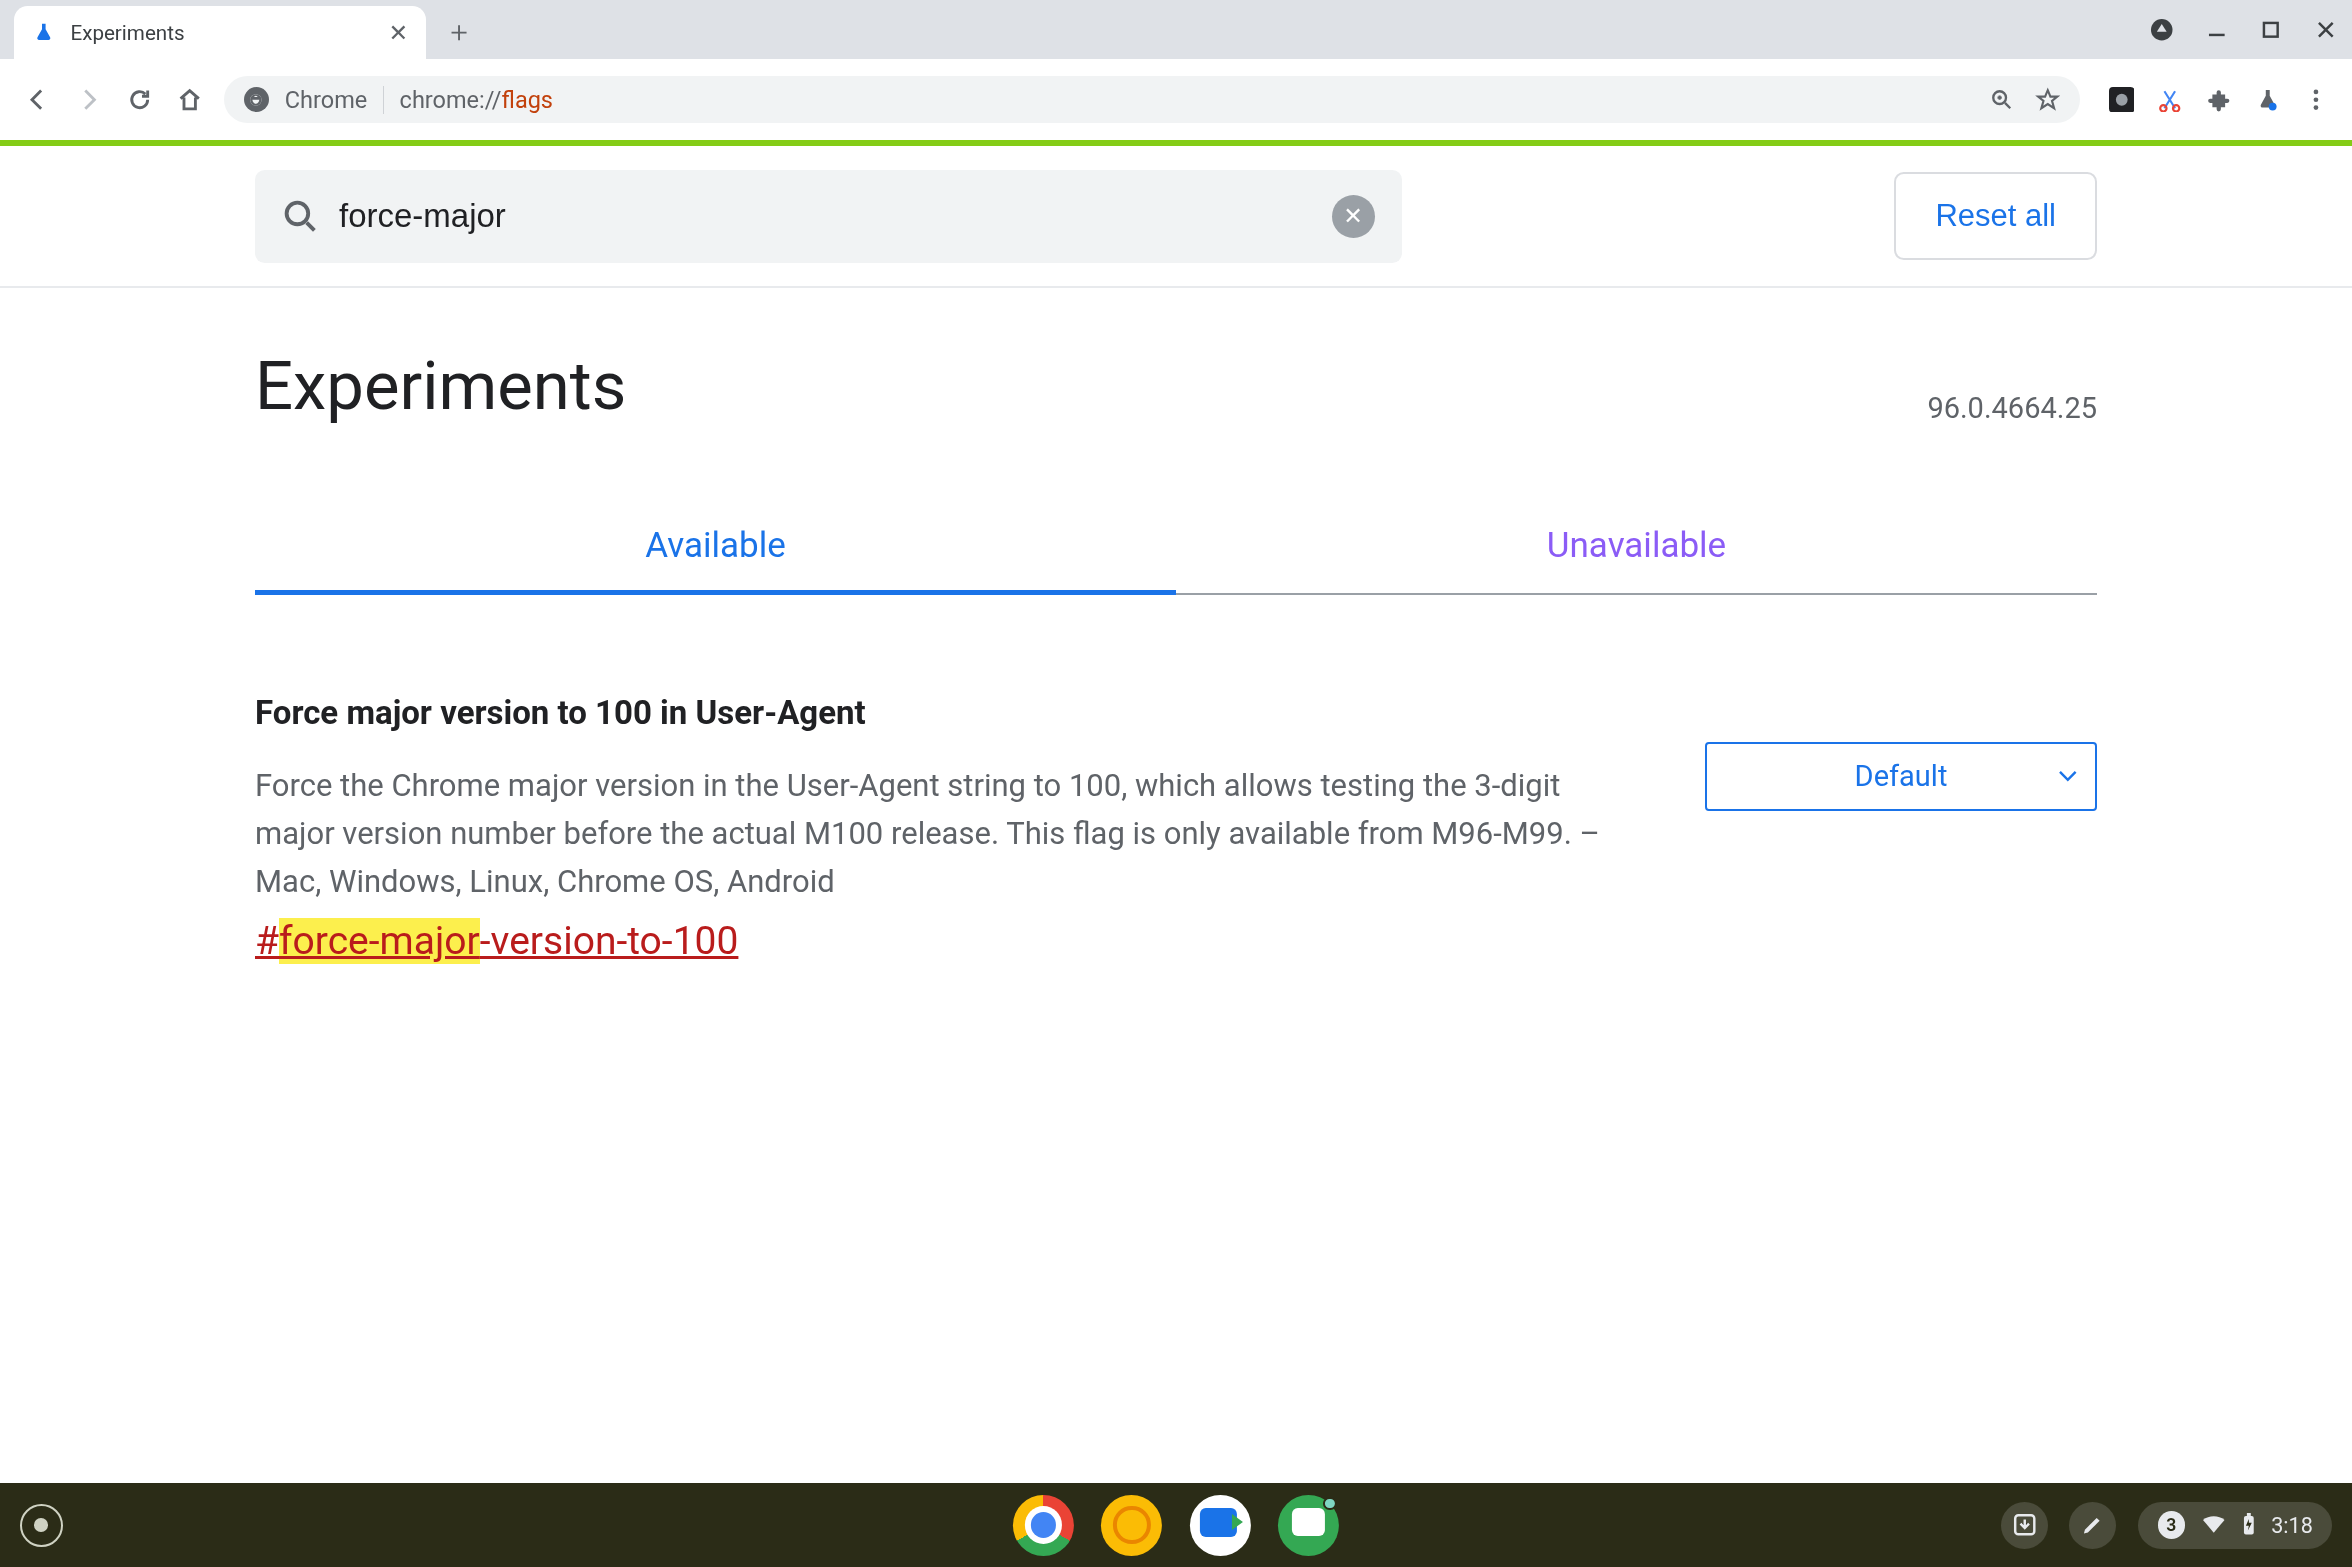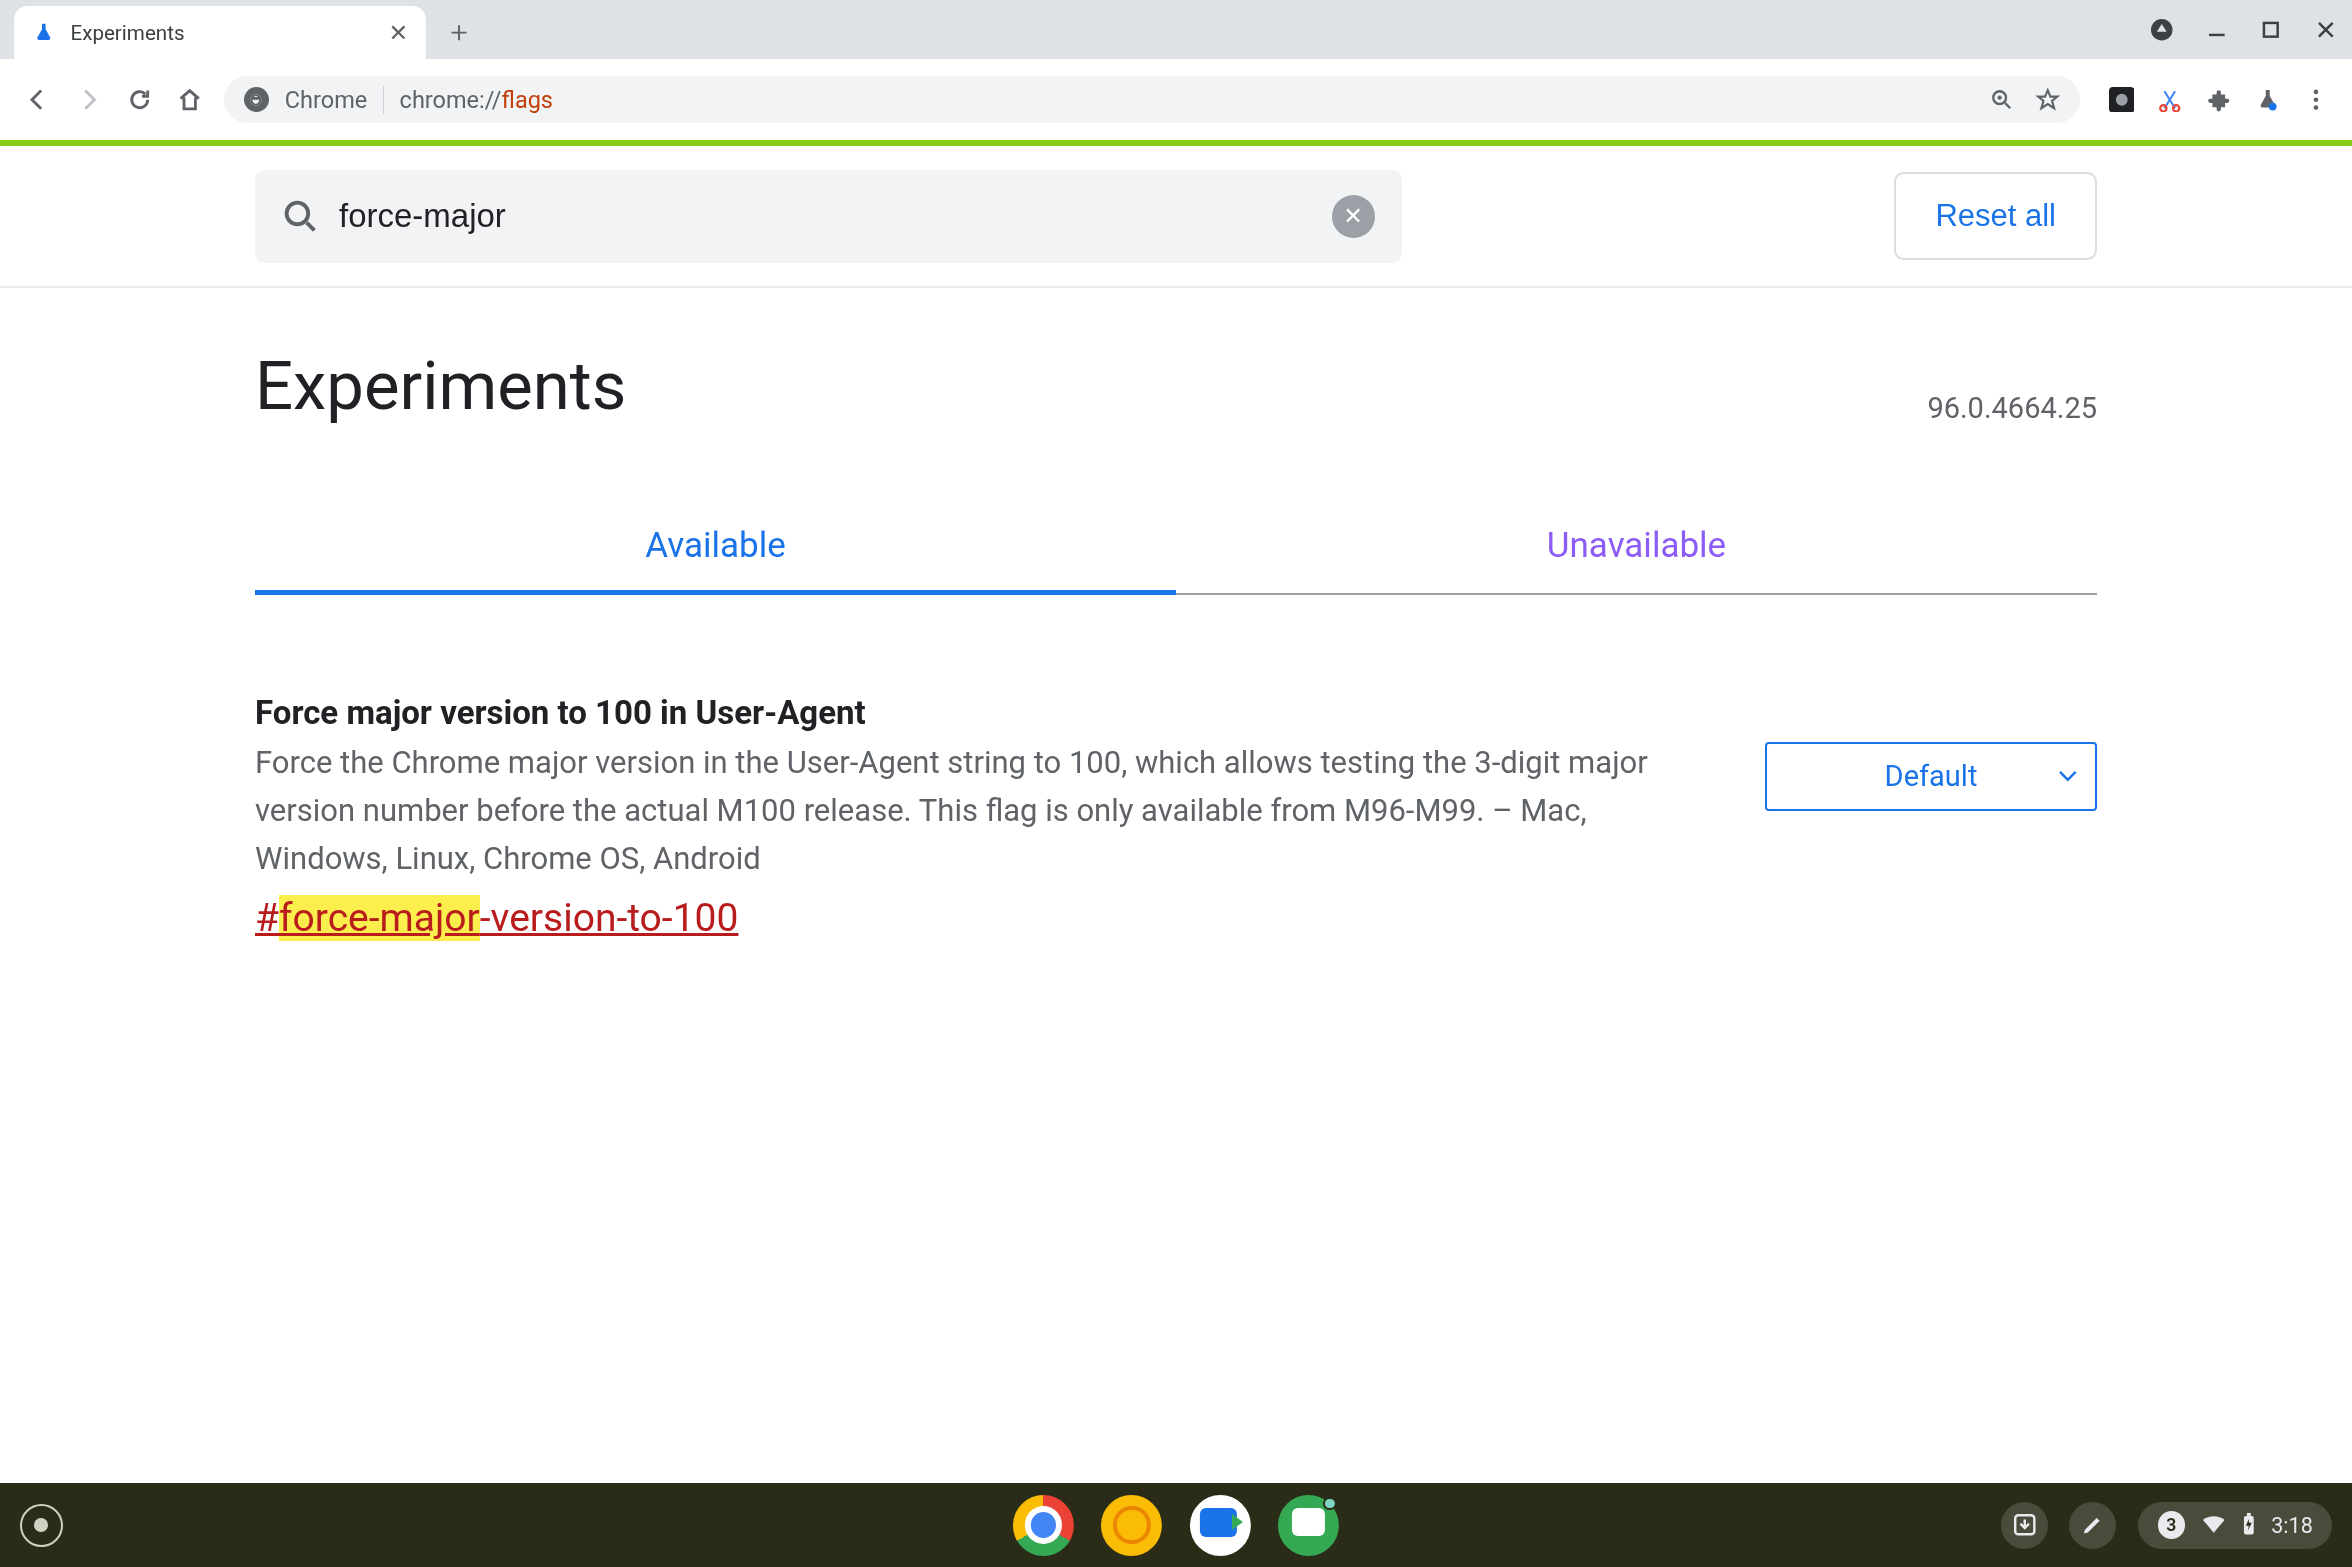--- a/index.html
+++ b/index.html
@@ -113,26 +113,26 @@
   }
   .ctab.active { color:#1a73e8; }
   .ctab.active::after {
     content:""; position:absolute; left:0;right:0;bottom:-2px;height:4.9px;background:#1a73e8;
   }
   .flag {
     display:flex; gap:59px; padding: 98px 255px 0 255px;
     align-items:flex-start;
   }
   .flag-text { flex:1; }
-  .flag-title { font-size:33px; font-weight:700; color:#202124; margin-bottom:7px; }
+  .flag-title { font-size:33px; font-weight:700; color:#202124; margin-bottom:30px; }
   .flag-desc { font-size:31px; color:#5f6368; line-height:1.55; }
   .flag-anchor { font-size:39px; color:#b91c1c; text-decoration:underline; display:inline-block; margin-top:11.8px;}
   .flag-anchor .hl { background:#fcef4d; }
   .flag-select {
-    width:332px; height:69px; border:2px solid #1a73e8; border-radius:3.9px;
+    width:392px; height:69px; border:2px solid #1a73e8; border-radius:3.9px;
     display:flex; align-items:center; justify-content:center; color:#1a73e8;
     font-size:29px; position:relative; margin-top:49px;
   }
   .flag-select .chev { position:absolute; right:17.6px; color:#1a73e8; font-size:21.6px;}
   
   .shelf {
     position:absolute; left:0; right:0; bottom:0; height:84px;
     background:#2b2c17; display:flex; align-items:center; padding:0 19.6px;
   }
   .launcher {

